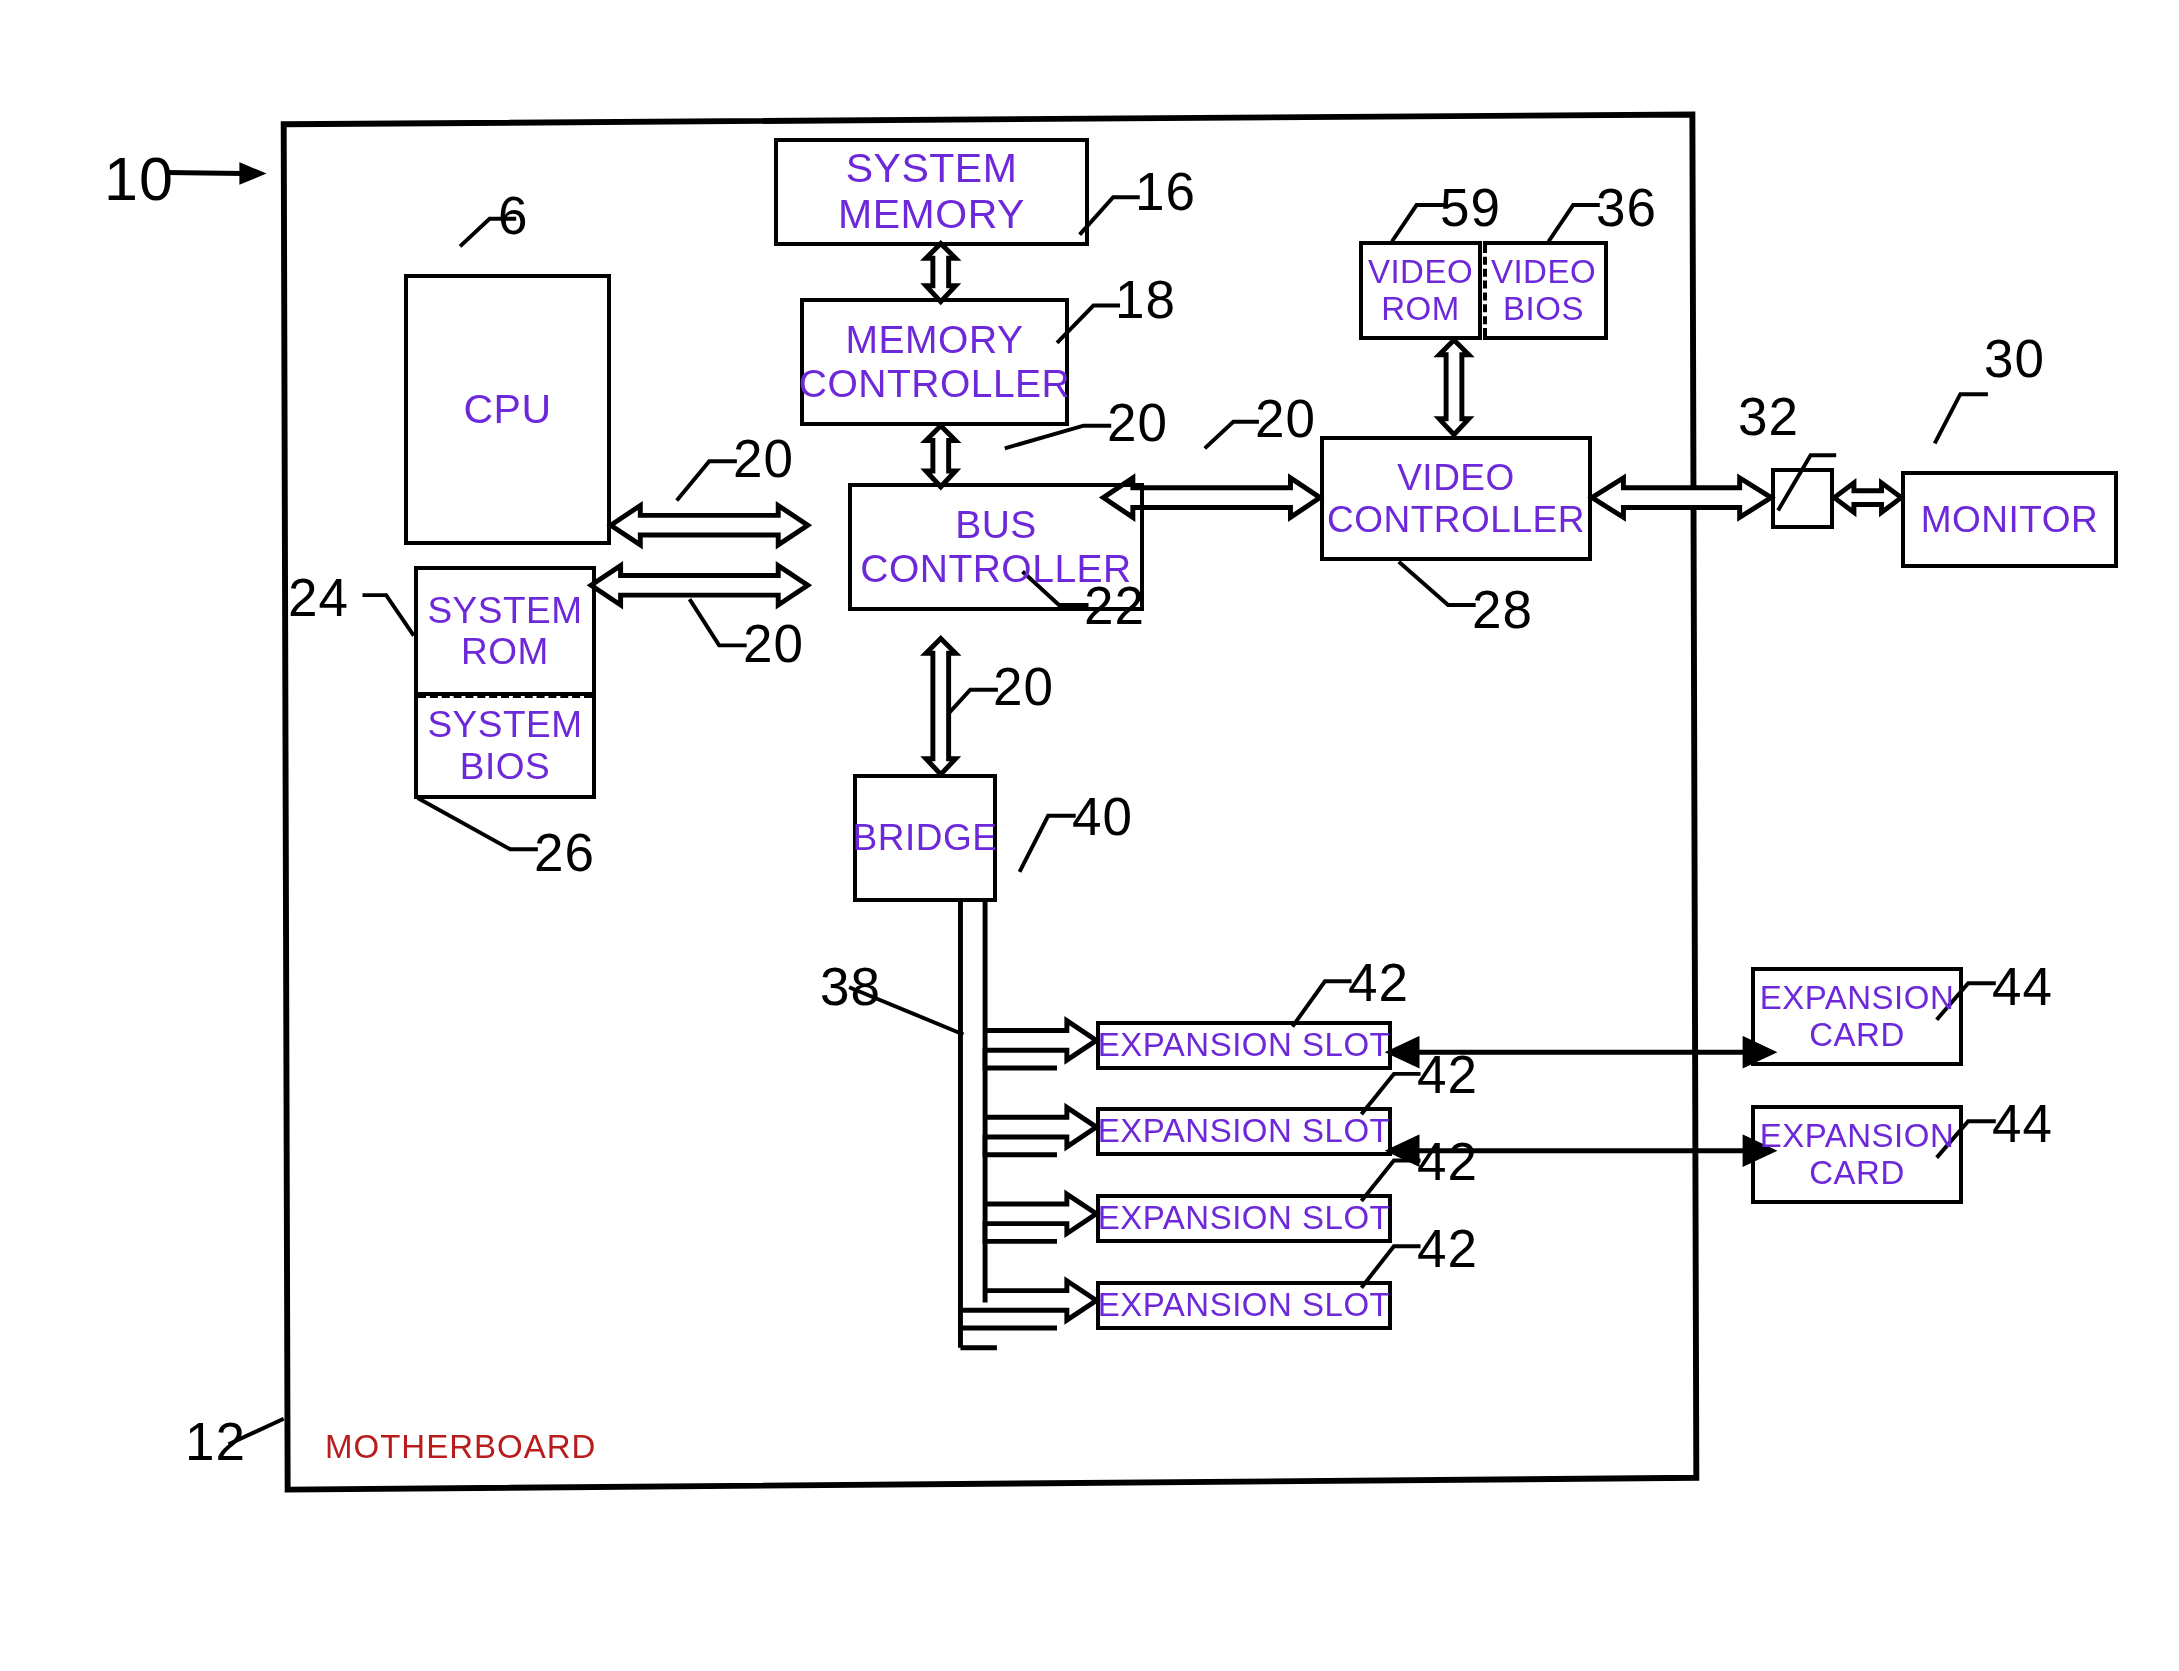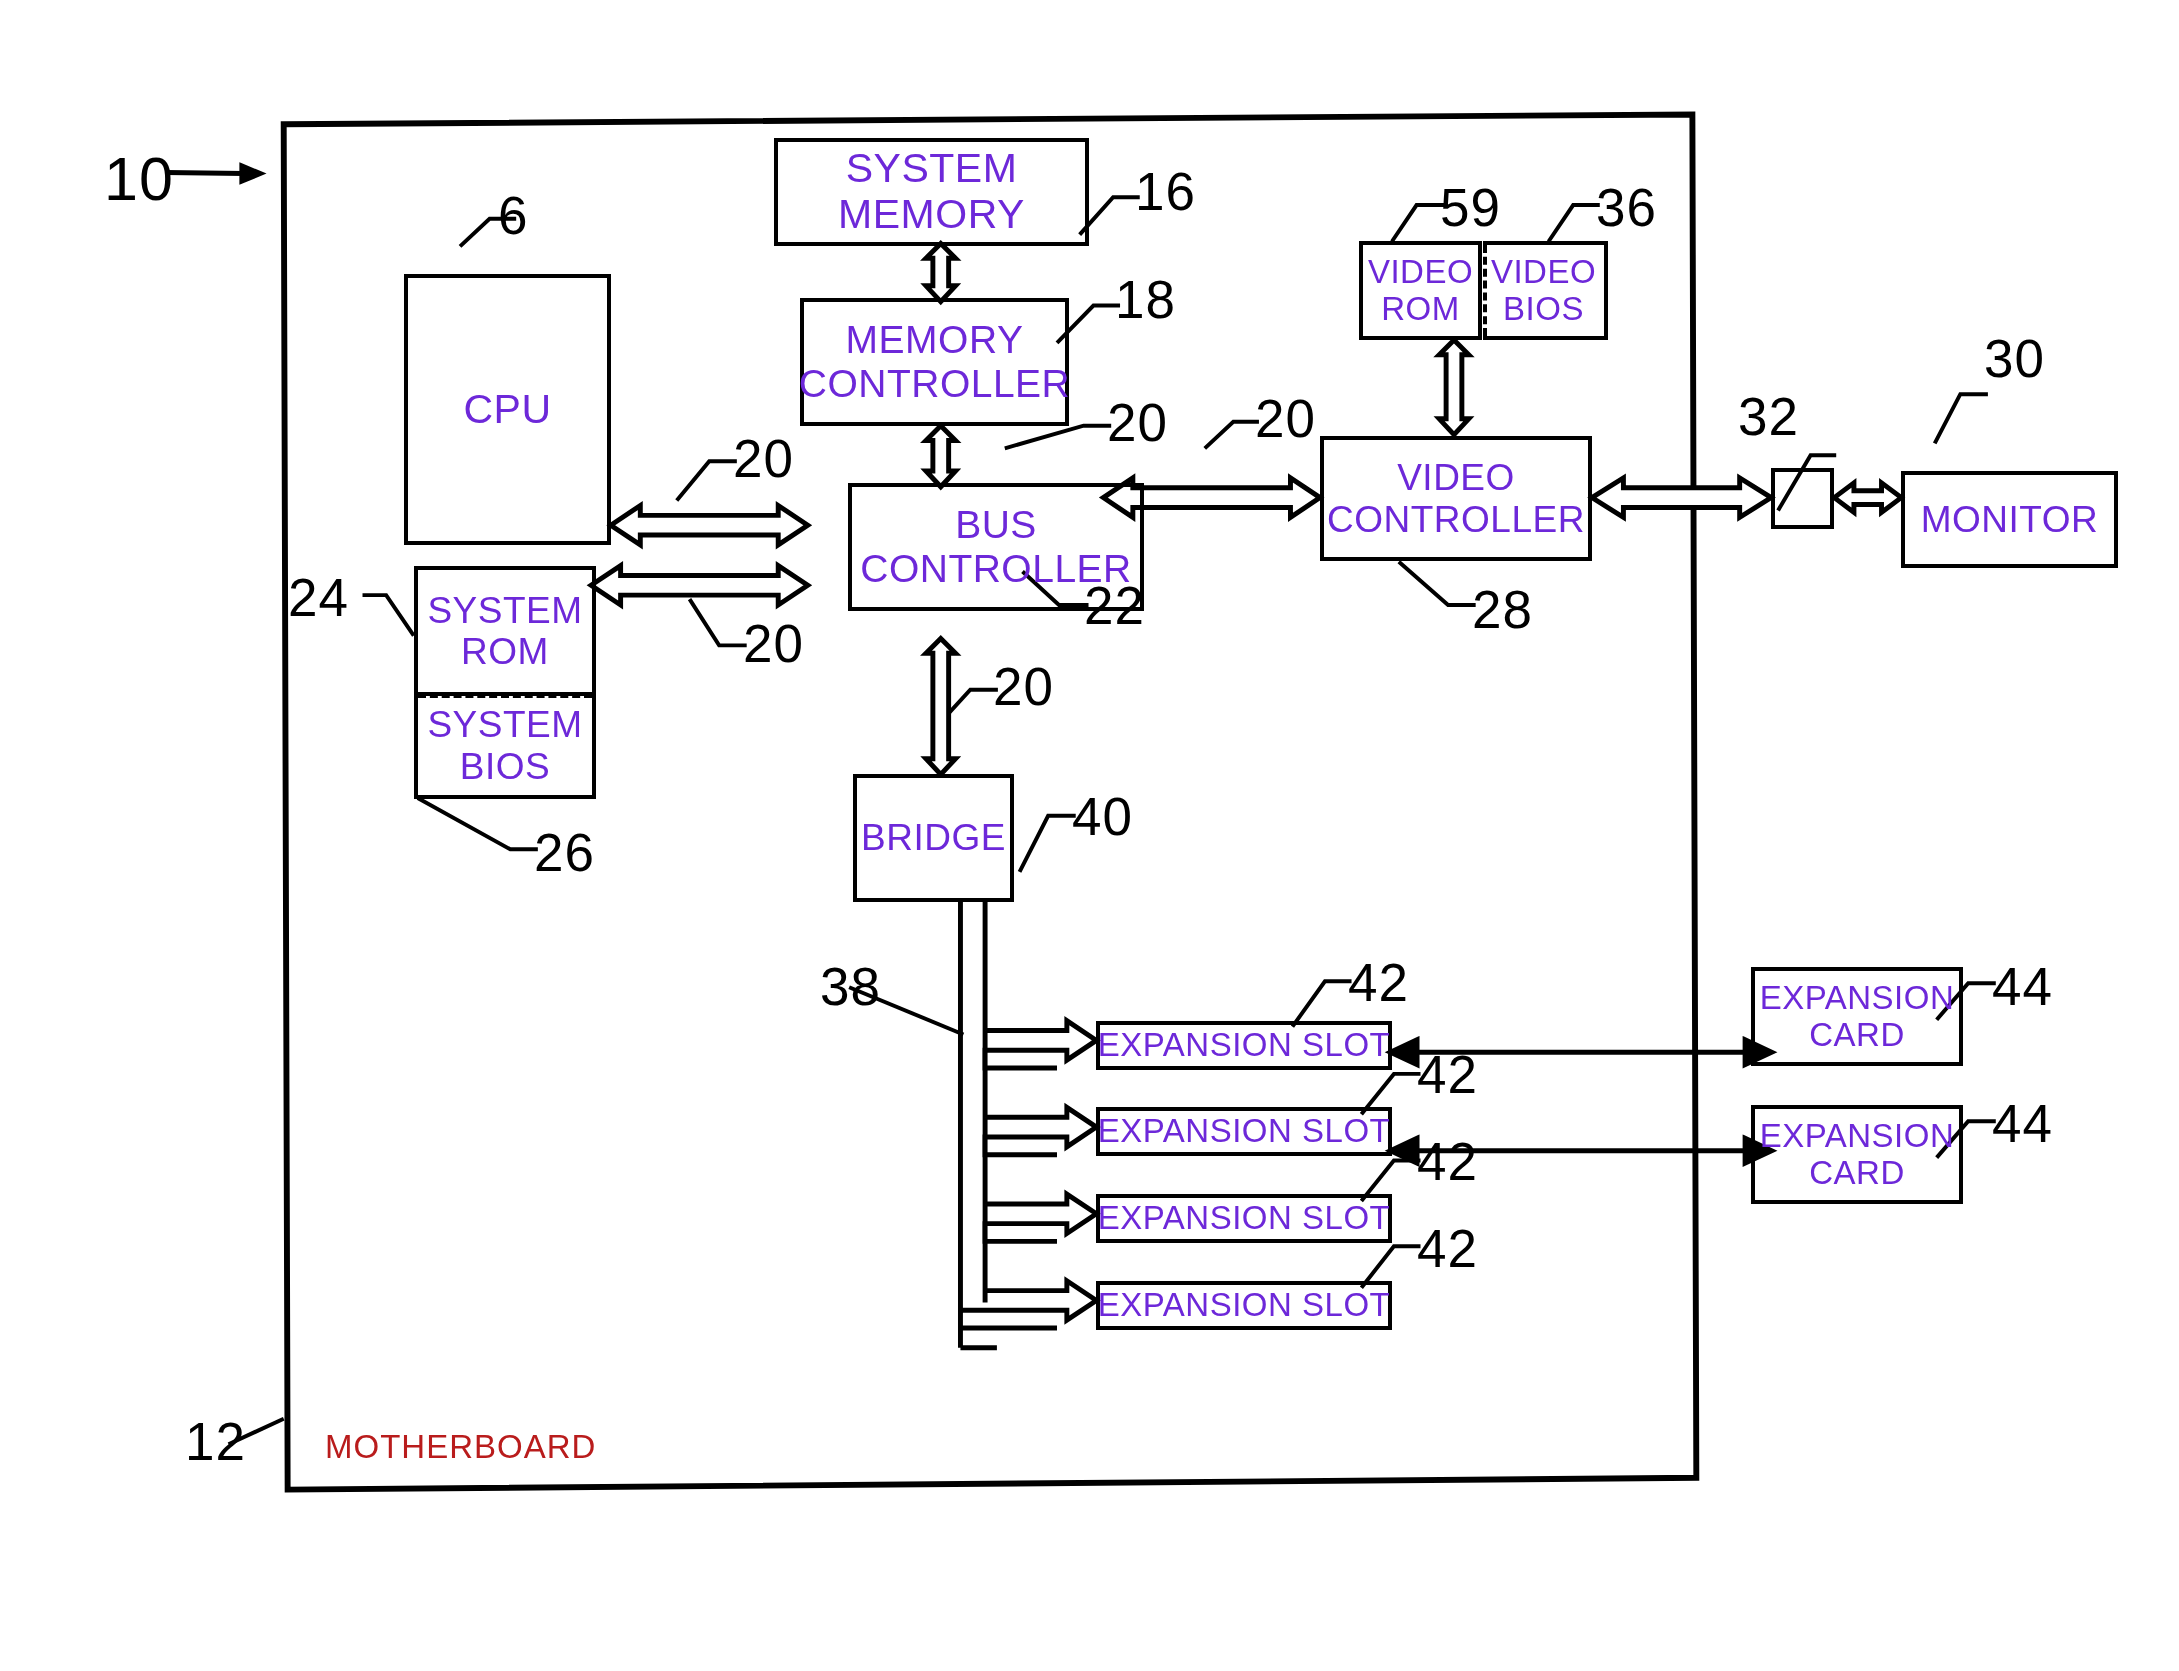--- a/index.html
+++ b/index.html
@@ -217,21 +217,21 @@
   <div class="box" style="left:1771px; top:468px; width:63px; height:61px; font-size:27.6px;">
     <span></span>
   </div>
   <div class="refnum" style="left:1718px; top:386px;margin-left:20px;">32</div>
 
   <div class="box" style="left:1901px; top:471px; width:217px; height:97px; font-size:37px;">
     <span>MONITOR</span>
   </div>
   <div class="refnum" style="left:1984px; top:328px;">30</div>
 
-  <div class="box" style="left:853px; top:774px; width:161px; height:128px; font-size:37px;">
+  <div class="box" style="left:853px; top:774px; width:144px; height:128px; font-size:37px;">
     <span>BRIDGE</span>
   </div>
   <div class="refnum" style="left:1072px; top:786px;">40</div>
 
   <div class="box" style="left:1096px; top:1021px; width:296px; height:49px; font-size:33px;">
     <span>EXPANSION SLOT</span>
   </div>
   <div class="refnum" style="left:1348px; top:952px;">42</div>
 
   <div class="box" style="left:1096px; top:1107px; width:296px; height:49px; font-size:33px;">

